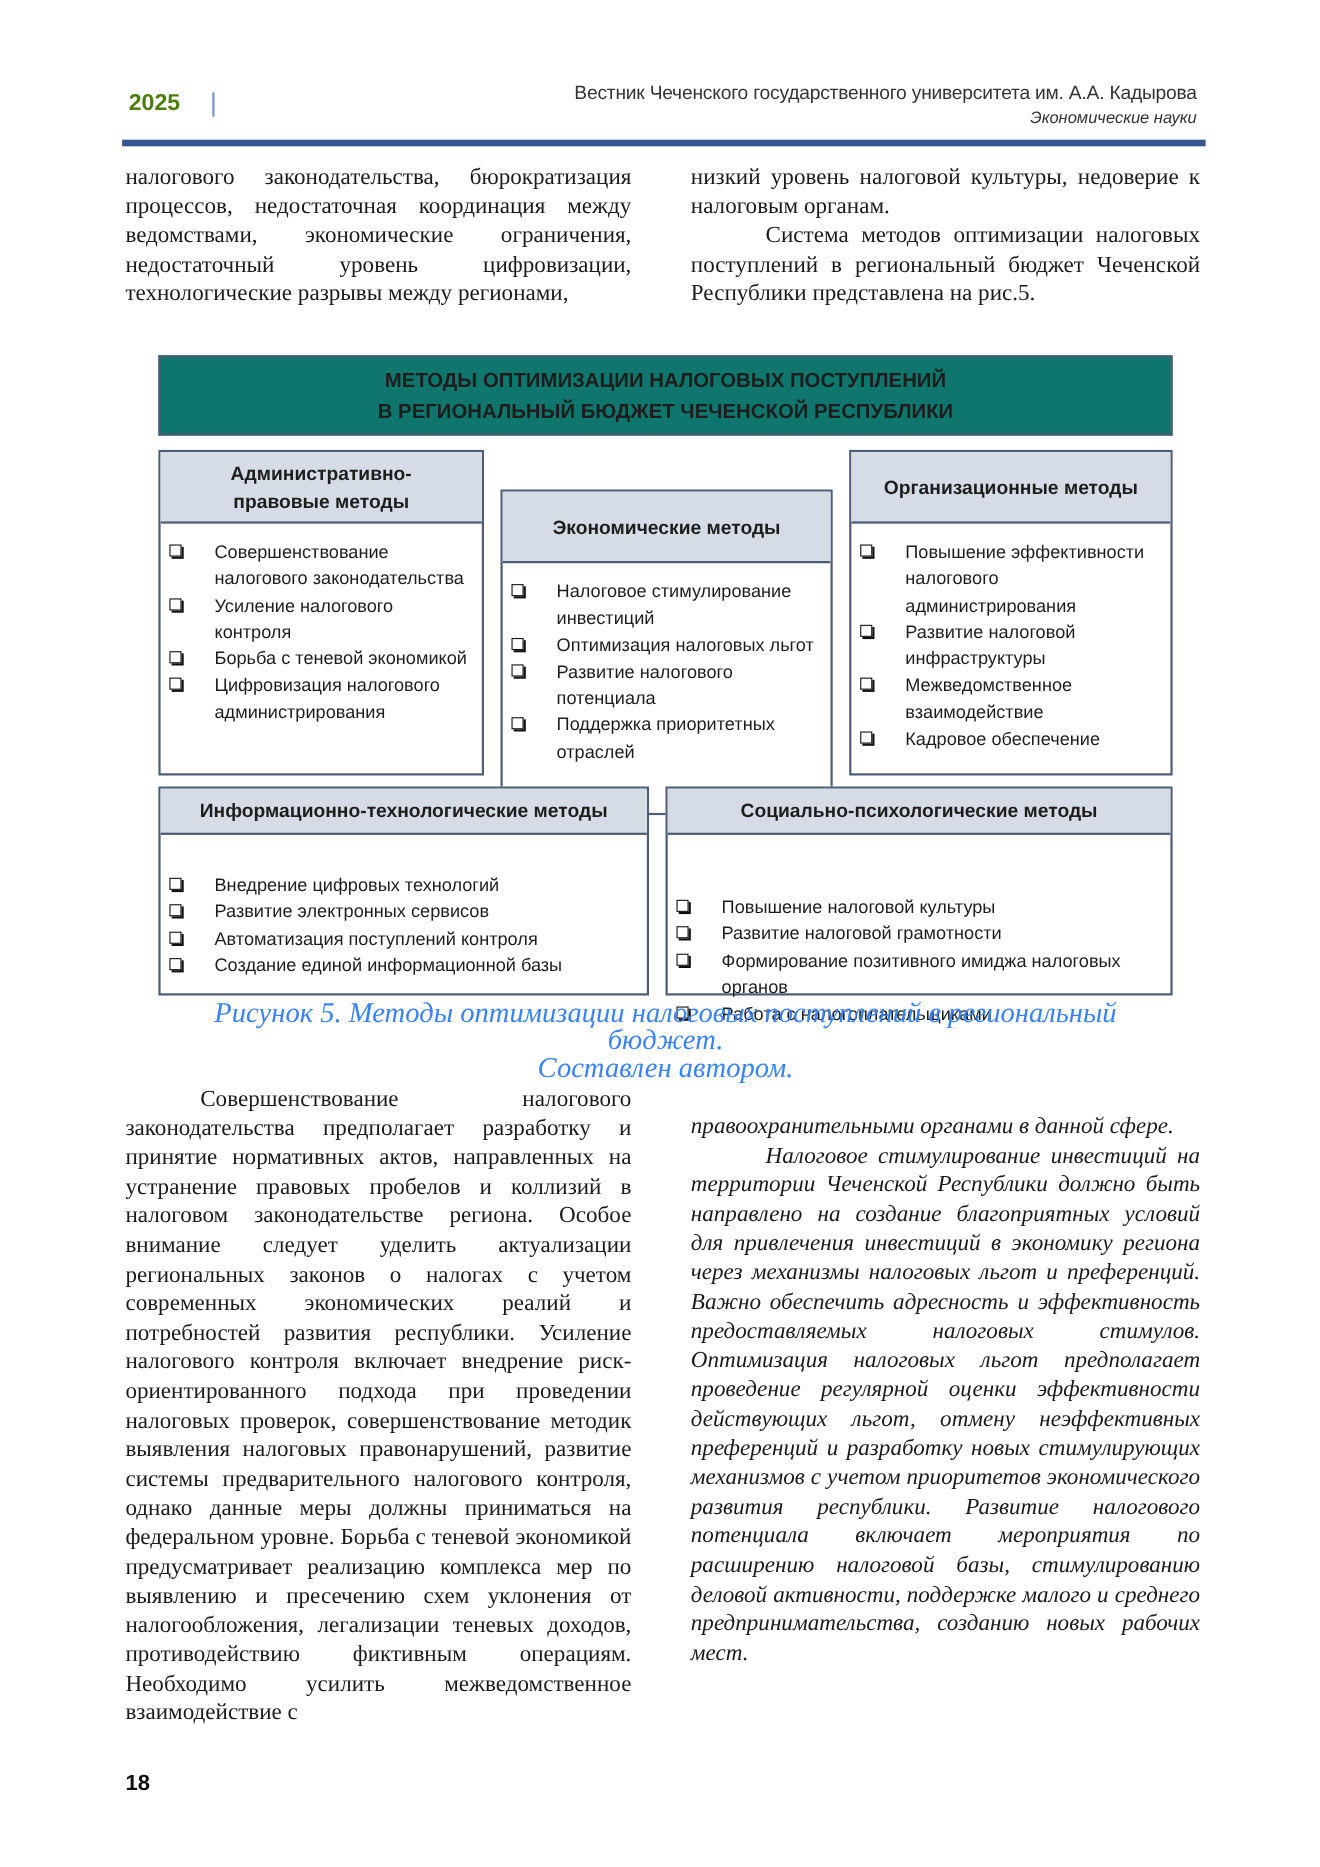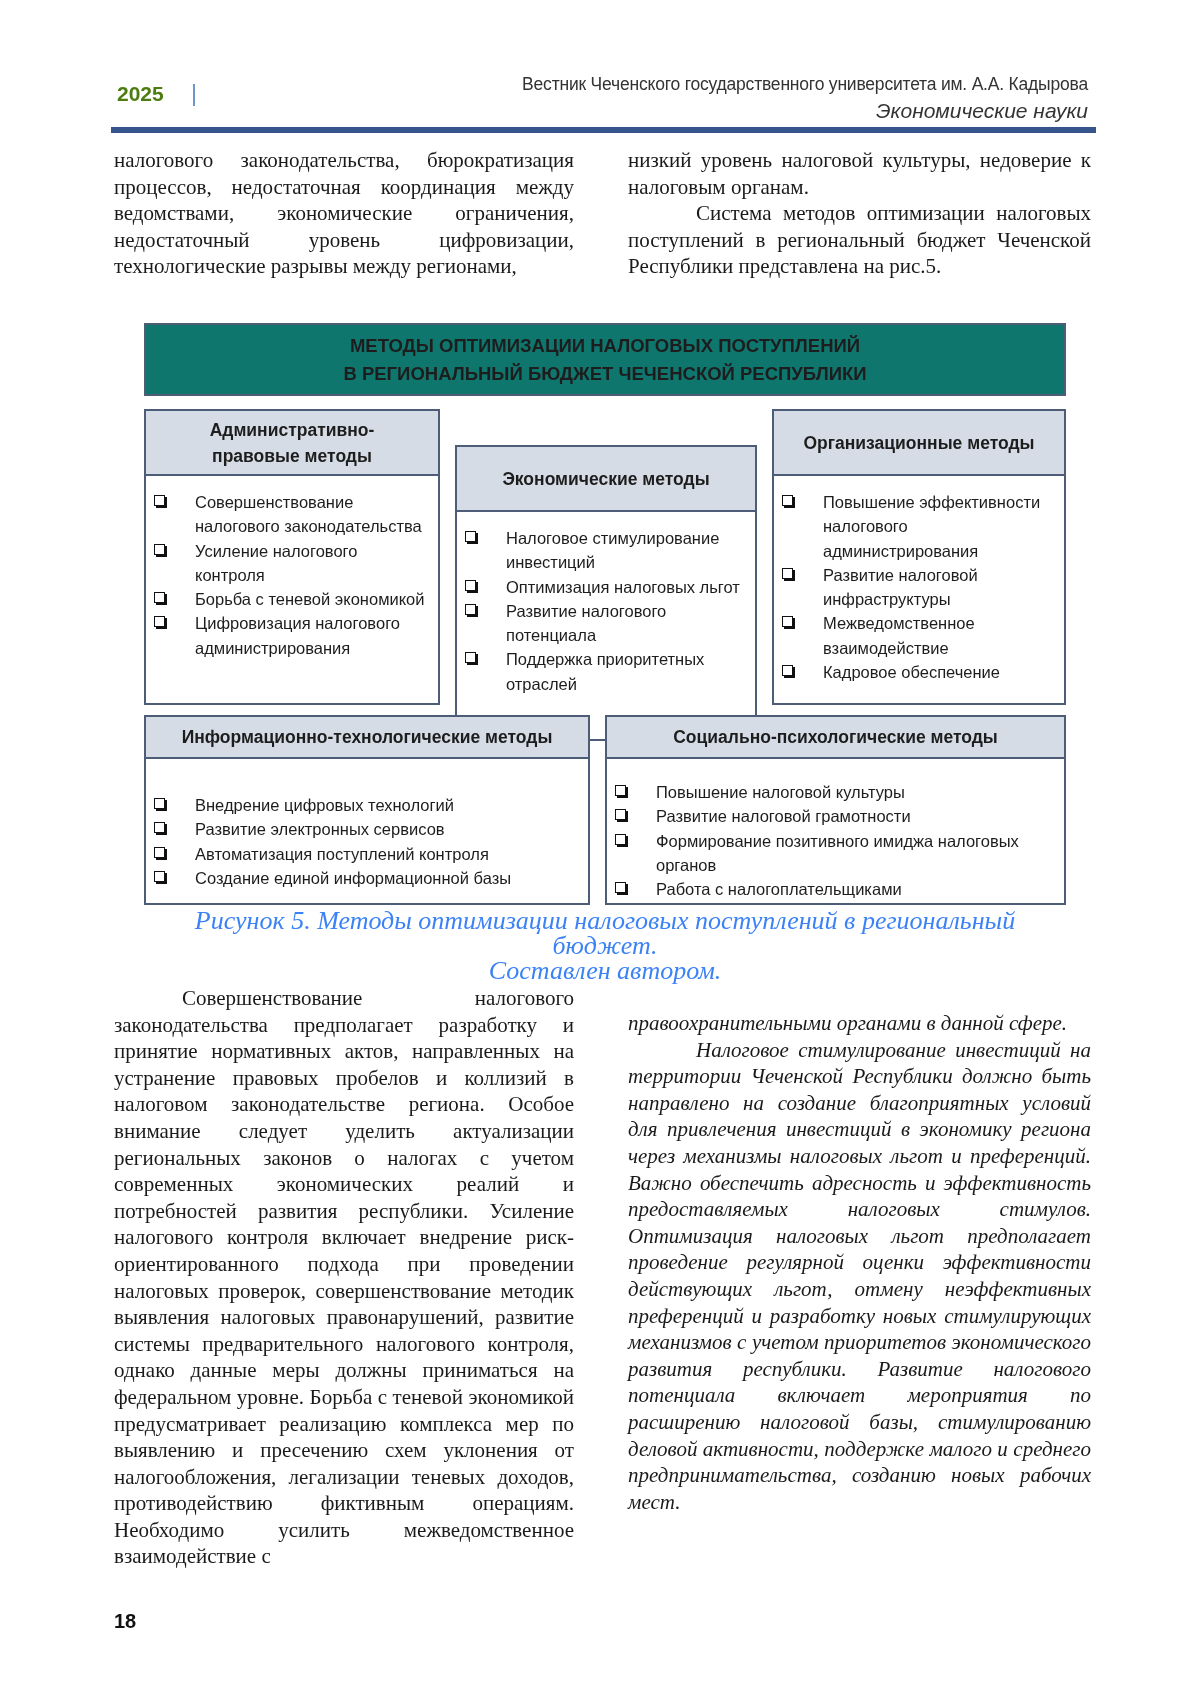--- a/index.html
+++ b/index.html
@@ -1,21 +1,21 @@
 <!DOCTYPE html>
 <html><head>
 <meta charset="utf-8">
 <style>
   html, body { margin: 0; padding: 0; background: #ffffff; }
   body { width: 1200px; height: 1697px; position: relative; overflow: hidden; color: #1a1a1a; }
 
   .hdr-year { position: absolute; left: 117px; top: 82px; font-family: "Liberation Sans", sans-serif; font-weight: bold; font-size: 21px; color: #4d7c0f; }
   .hdr-bar { position: absolute; left: 193px; top: 84px; width: 2px; height: 22px; background: #6f96c9; }
   .hdr-journal { position: absolute; right: 112px; top: 74px; font-family: "Liberation Sans", sans-serif; font-size: 17.5px; color: #333; text-align: right; white-space: nowrap; letter-spacing: -0.2px; }
-  .hdr-section { position: absolute; right: 112px; top: 99px; font-family: "Liberation Sans", sans-serif; font-style: italic; font-size: 21px; color: #333; text-align: right; }
+  .hdr-section { position: absolute; right: 112px; top: 99px; font-family: "Liberation Sans", sans-serif; font-style: italic; font-size: 15px; color: #333; text-align: right; }
   .hdr-rule { position: absolute; left: 111px; top: 127px; width: 985px; height: 6px; background: #36558f; }
 
   .col { position: absolute; font-family: "Liberation Serif", serif; font-size: 21px; line-height: 26.6px; text-align: justify; color: #1a1a1a; }
   .col p { margin: 0; }
   .col p.indent { text-indent: 68px; }
   .col-left-top { left: 114px; top: 147px; width: 460px; }
   .col-right-top { left: 628px; top: 147px; width: 463px; }
   .col-left-bot { left: 114px; top: 985px; width: 460px; }
   .col-right-bot { left: 628px; top: 1010px; width: 463px; font-style: italic; }
 
@@ -31,21 +31,21 @@
   .b1 { left: 144px; top: 409px; width: 296px; height: 296px; }
   .b2 { left: 455px; top: 409px; width: 302px; height: 296px; margin-top: 36px; }
   .b3 { left: 772px; top: 409px; width: 294px; height: 296px; }
   .b1 .box-head, .b2 .box-head, .b3 .box-head { height: 65px; }
   .b1 ul, .b2 ul, .b3 ul { padding: 14px 8px 0 8px; }
 
   .b4 { left: 144px; top: 715px; width: 446px; height: 190px; }
   .b5 { left: 605px; top: 715px; width: 461px; height: 190px; }
   .b4 .box-head, .b5 .box-head { height: 42px; }
   .b4 ul { padding: 34px 8px 0 8px; }
-  .b5 ul { padding: 21px 8px 0 8px; }
+  .b5 ul { padding: 21px 8px 0 8px; margin-top: 33px; }
 
   .caption { position: absolute; left: 144px; top: 908px; width: 922px; text-align: center; font-family: "Liberation Serif", serif; font-style: italic; font-size: 26px; line-height: 25px; color: #3b82f6; }
 
   .page-num { position: absolute; left: 114px; top: 1610px; font-family: "Liberation Sans", sans-serif; font-weight: bold; font-size: 20px; color: #111; }
 </style>
 </head>
 <body>
 
 <div class="hdr-year">2025</div>
 <div class="hdr-bar"></div>

